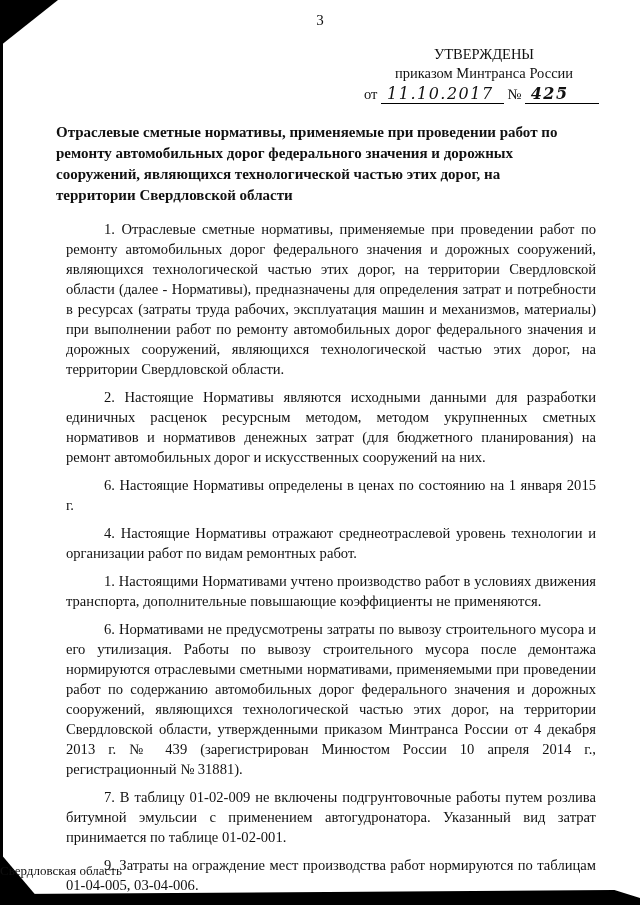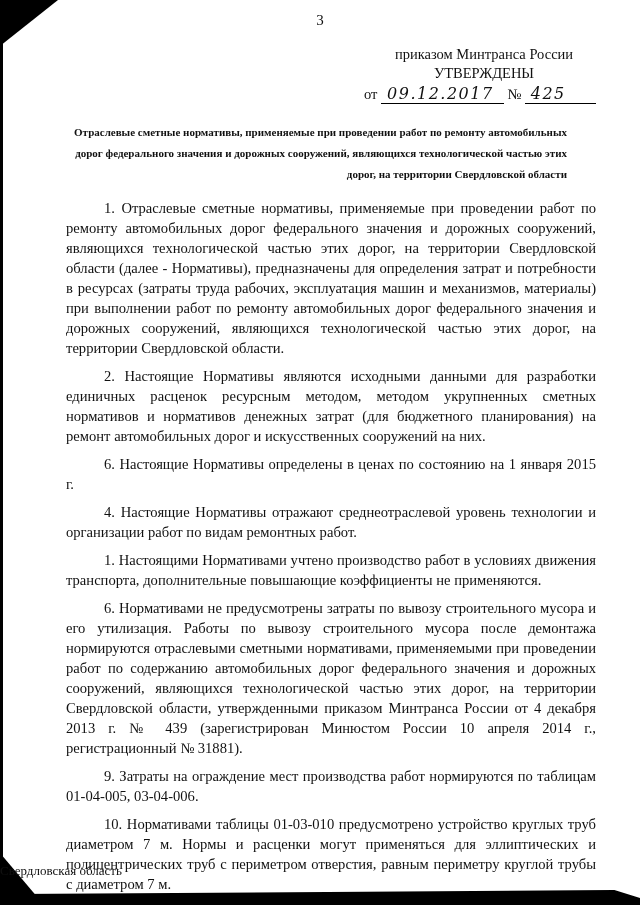--- a/index.html
+++ b/index.html
@@ -61,28 +61,29 @@
     font-style: italic;
     display: inline-block;
     letter-spacing: 1.5px;
     border-bottom: 1.5px solid #000;
     padding: 0 10px 1px 6px;
     font-size: 16px;
     line-height: 17px;
   }
   .handwritten.num {
     padding-right: 30px;
+    font-weight: bold;
   }
 
   .title {
     margin: 18px 73px 0 56px;
-    font-size: 11px;
+    font-size: 15px;
     line-height: 21px;
     font-weight: bold;
-    text-align: right;
+    text-align: left;
   }
 
   .body-text {
     margin: 13px 36px 0 58px;
     font-size: 14.6px;
     line-height: 20px;
     text-align: justify;
   }
   .body-text p {
     margin: 8px;
@@ -103,38 +104,39 @@
 <div class="page">
 
   <div class="scan-corner-tl"></div>
   <div class="scan-left-edge"></div>
   <div class="scan-bottom-bar"></div>
   <div class="scan-corner-bl"></div>
 
   <div class="page-number">3</div>
 
   <div class="approval">
+    <div>УТВЕРЖДЕНЫ</div>
     <div>приказом Минтранса России</div>
-    <div>УТВЕРЖДЕНЫ</div>
     <div class="approval-line3">
       <span>от</span>
-      <span class="handwritten">09.12.2017</span>
+      <span class="handwritten">11.10.2017</span>
       <span>№</span>
       <span class="handwritten num">425</span>
     </div>
   </div>
 
   <h1 class="title">Отраслевые сметные нормативы, применяемые при проведении работ по ремонту автомобильных дорог федерального значения и дорожных сооружений, являющихся технологической частью этих дорог, на территории Свердловской области</h1>
 
   <div class="body-text">
     <p>1. Отраслевые сметные нормативы, применяемые при проведении работ по ремонту автомобильных дорог федерального значения и дорожных сооружений, являющихся технологической частью этих дорог, на территории Свердловской области (далее - Нормативы), предназначены для определения затрат и потребности в ресурсах (затраты труда рабочих, эксплуатация машин и механизмов, материалы) при выполнении работ по ремонту автомобильных дорог федерального значения и дорожных сооружений, являющихся технологической частью этих дорог, на территории Свердловской области.</p>
     <p>2. Настоящие Нормативы являются исходными данными для разработки единичных расценок ресурсным методом, методом укрупненных сметных нормативов и нормативов денежных затрат (для бюджетного планирования) на ремонт автомобильных дорог и искусственных сооружений на них.</p>
     <p>6. Настоящие Нормативы определены в ценах по состоянию на 1 января 2015 г.</p>
     <p>4. Настоящие Нормативы отражают среднеотраслевой уровень технологии и организации работ по видам ремонтных работ.</p>
     <p>1. Настоящими Нормативами учтено производство работ в условиях движения транспорта, дополнительные повышающие коэффициенты не применяются.</p>
     <p>6. Нормативами не предусмотрены затраты по вывозу строительного мусора и его утилизация. Работы по вывозу строительного мусора после демонтажа нормируются отраслевыми сметными нормативами, применяемыми при проведении работ по содержанию автомобильных дорог федерального значения и дорожных сооружений, являющихся технологической частью этих дорог, на территории Свердловской области, утвержденными приказом Минтранса России от 4 декабря 2013 г. № 439 (зарегистрирован Минюстом России 10 апреля 2014 г., регистрационный № 31881).</p>
+    <p>7. В таблицу 01-02-009 не включены подгрунтовочные работы путем розлива битумной эмульсии с применением автогудронатора. Указанный вид затрат принимается по таблице 01-02-001.</p>
     <p>9. Затраты на ограждение мест производства работ нормируются по таблицам 01-04-005, 03-04-006.</p>
     <p>10. Нормативами таблицы 01-03-010 предусмотрено устройство круглых труб диаметром 7 м. Нормы и расценки могут применяться для эллиптических и полицентрических труб с периметром отверстия, равным периметру круглой трубы с диаметром 7 м.</p>
   </div>
 
   <div class="footer">Свердловская область</div>
 
 </div>
 
 </body></html>

